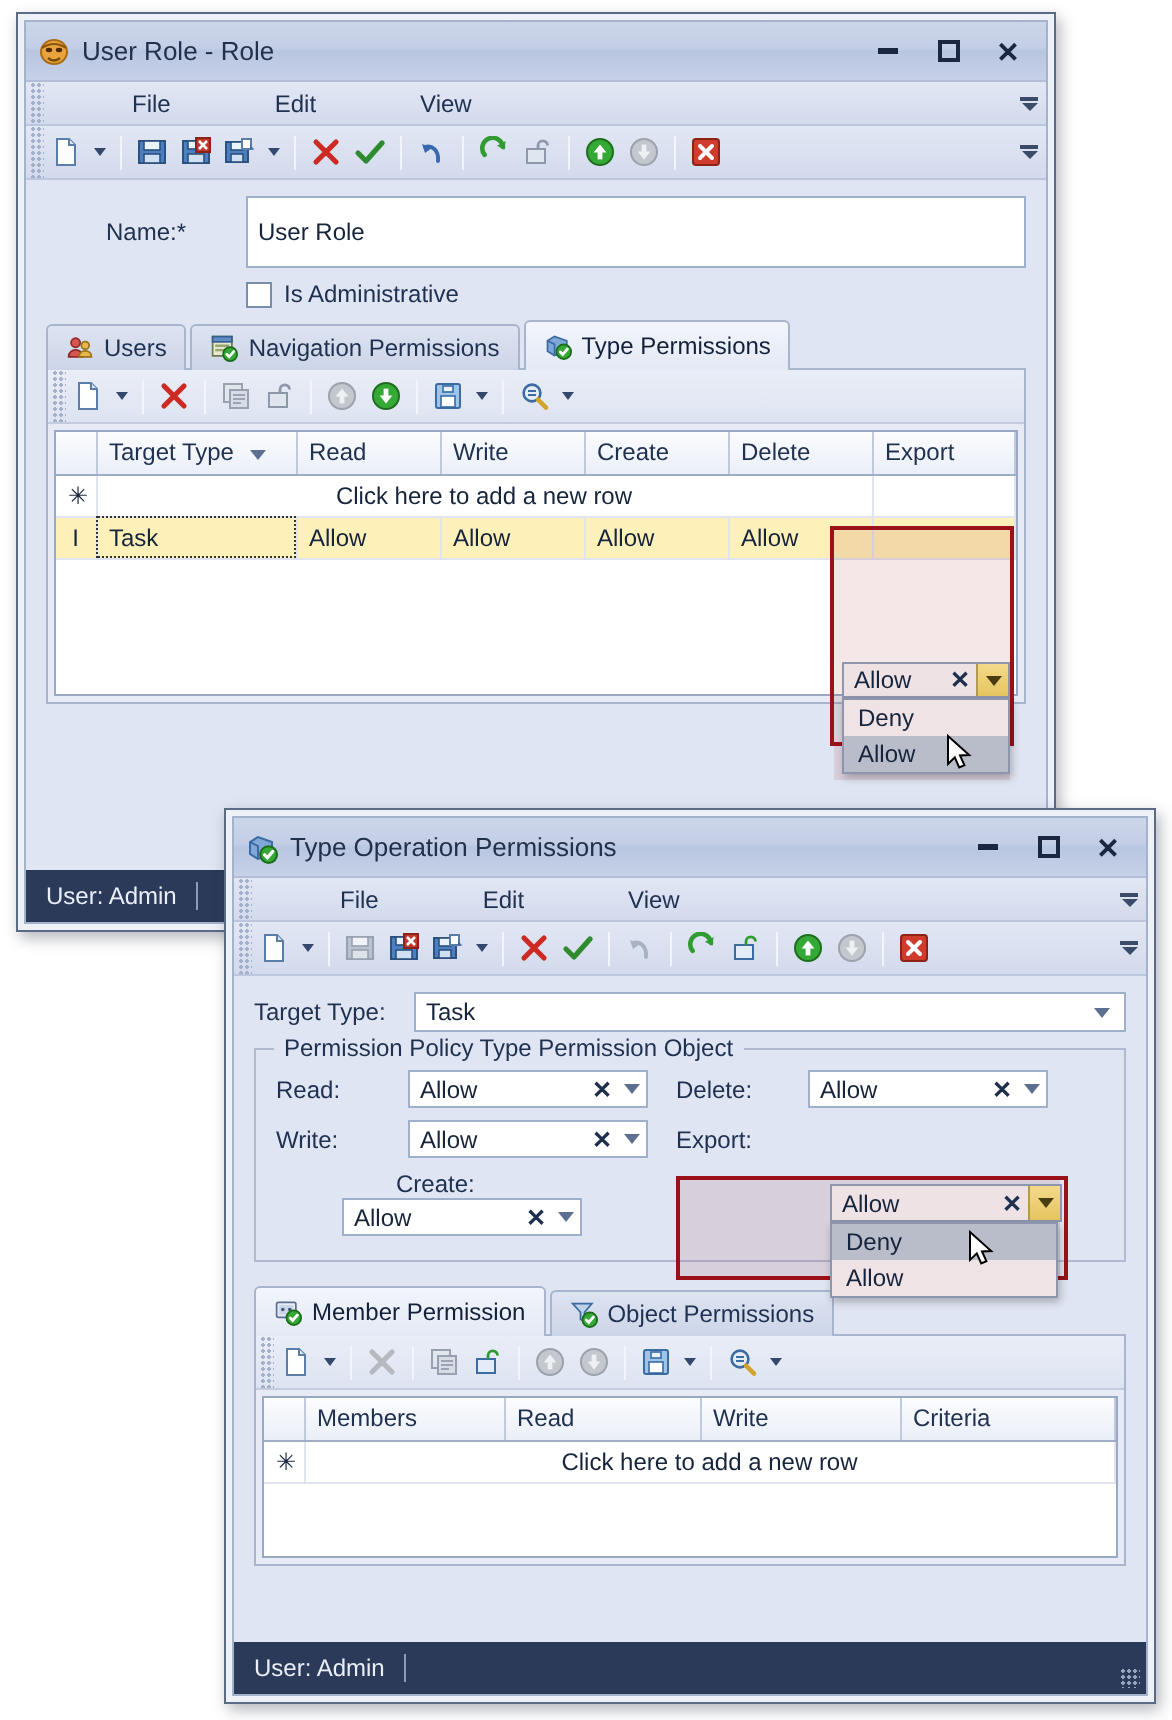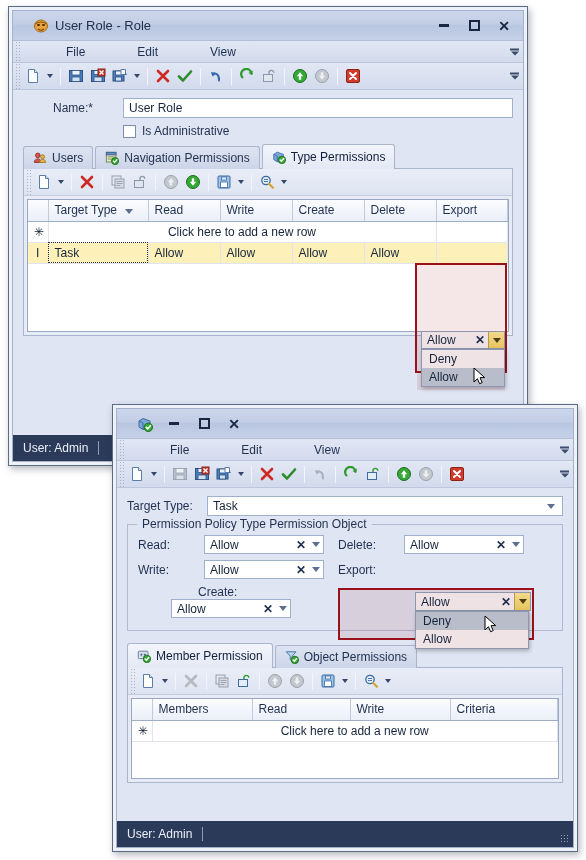--- a/index.html
+++ b/index.html
@@ -27,21 +27,21 @@
     border: 1px solid #a5b2cc;
     background: #dfe5f2;
     flex: 1 1 auto;
     display: flex; flex-direction: column;
     overflow: hidden;
   }
   .titlebar {
     height: 30px;
     background: linear-gradient(to bottom, #ccd6ea 0%, #c3cee6 45%, #b9c6e0 50%, #c6d1e8 100%);
     display: flex; align-items: center;
-    padding: 0 4px 0 20px;
+    padding: 0 4px 0 6px;
     flex: 0 0 auto;
     border-bottom: 1px solid #b3bed6;
   }
   .title-icon { width: 16px; height: 16px; margin-right: 6px; flex: 0 0 auto; position: relative; }
   .title-text { font-size: 13px; color: #22304c; flex: 1 1 auto; white-space: nowrap; }
   .winbtns { display: flex; align-items: center; gap: 0px; }
   .winbtn {
     width: 30px; height: 22px;
     display: flex; align-items: center; justify-content: center;
     color: #1b2740; font-size: 13px; line-height: 1;
@@ -79,21 +79,21 @@
   .tbtn { width: 22px; height: 22px; display:flex; align-items:center; justify-content:center; position: relative;}
   .tcaret { width: 12px; height: 22px; display:flex; align-items:center; justify-content:center; }
   .tcaret i { width:0;height:0;border-left:3.5px solid transparent;border-right:3.5px solid transparent;border-top:4px solid #33486c; display:block;}
   .tsep { width: 1px; height: 17px; background: #b2bdd4; margin: 0 4px; border-right: 1px solid #f2f5fb;}
 
   
   .client { flex: 1 1 auto; background: #dfe5f2; padding: 8px 10px 0 10px; overflow: hidden; position: relative;}
   .row { display: flex; align-items: center; margin-bottom: 6px; }
   .lbl { font-size: 12px; color: #1f3050; flex: 0 0 auto; }
   .txtbox {
-    background: #ffffff; border: 1px solid #9fb0cd; height: 20px;
+    background: #ffffff; border: 1px solid #9fb0cd; height: 36px;
     display:flex; align-items:center; padding: 0 5px; font-size: 12px; color:#16243c;
     flex: 1 1 auto;
   }
   .combo {
     background: #ffffff; border: 1px solid #9fb0cd; height: 20px;
     display:flex; align-items:center; padding: 0 2px 0 5px; font-size: 12px; color:#16243c;
     flex: 1 1 auto; justify-content: space-between;
   }
   .combo .arrow { width:0;height:0;border-left:4px solid transparent;border-right:4px solid transparent;border-top:5px solid #5d6f90; margin-right: 5px;}
   .chk { display:flex; align-items:center; gap:6px; }
@@ -526,20 +526,21 @@
 
       <div class="titlebar">
         <span class="title-icon">
           <svg width="16" height="16" viewBox="0 0 16 16">
               <path d="M2 5l4-2.5L13 5v6l-7 2.5L2 11z" fill="#7fa8d8" stroke="#3a6ba3"></path>
               <path d="M2 5l4 2v6.5" fill="none" stroke="#3a6ba3"></path>
               <circle cx="11.3" cy="11.3" r="4.2" fill="#35a935" stroke="#1c6a1c"></circle>
               <path d="M9.3 11.4l1.4 1.4 2.7-3.1" fill="none" stroke="#fff" stroke-width="1.6" stroke-linecap="round"></path>
             </svg>
         </span>
+        <span class="title-text">Type Operation Permissions</span>
         <span class="winbtns">
           <span class="winbtn">
               <i class="min"></i>
             </span>
           <span class="winbtn">
               <i class="max"></i>
             </span>
           <span class="winbtn">
               <span class="cls">✕</span>
             </span>

